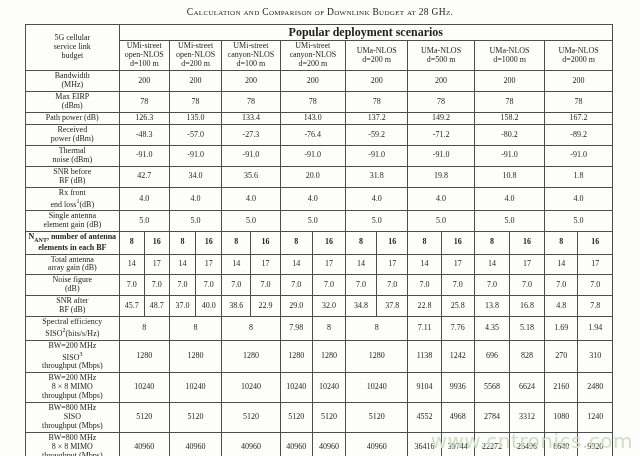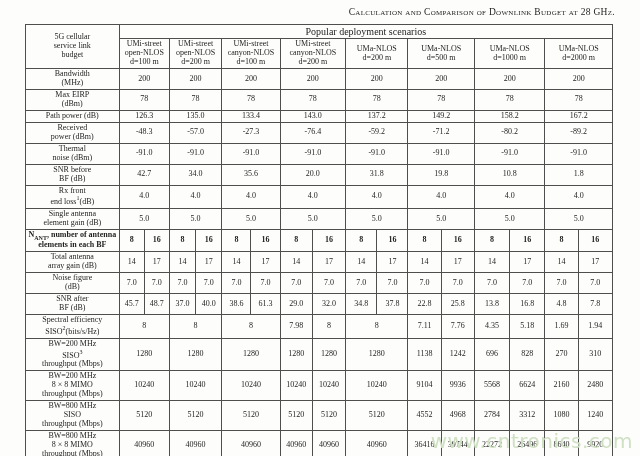--- a/index.html
+++ b/index.html
@@ -6,21 +6,21 @@
   body{
     width:640px;height:456px;
     background:#fdfdfb;
     color:#1e1e1e;
     font-family:"Liberation Serif", serif;
     position:relative;
     overflow:hidden;
   }
   .page{padding:4px 25px 0 25px;}
   .caption{
-    text-align:right;
+    text-align:center;
     font-variant:small-caps;
     font-size:9.5px;
     letter-spacing:.3px;
     margin:3px 0 7px 0;
   }
   table.budget{
     border-collapse:collapse;
     table-layout:fixed;
     width:588px;
     font-size:8px;
@@ -29,21 +29,21 @@
     border:1.5px solid #2e2e2e;
   }
   .budget th,.budget td{
     border:1px solid #4e4e4e;
     padding:1px 0;
     font-weight:normal;
     vertical-align:middle;
     overflow:hidden;
   }
   .budget .gs{border-left:1.6px solid #383838;}
-  .budget .ghead{font-weight:normal;font-size:10px;}
+  .budget .ghead{font-weight:bold;font-size:12px;}
   .budget .corner{font-weight:normal;}
   .budget .b{font-weight:bold;}
   sub{font-size:6px;}
   sup{font-size:6px;}
   .watermark{
     position:absolute;
     right:7px;
     bottom:3px;
     font-family:"DejaVu Sans", sans-serif;
     font-size:20px;
@@ -240,21 +240,21 @@
           <td colspan="1" class="gs">7.0</td>
           <td colspan="1">7.0</td>
         </tr>
         <tr>
           <th class="lbl">SNR after<br>BF (dB)</th>
           <td colspan="1" class="gs">45.7</td>
           <td colspan="1">48.7</td>
           <td colspan="1" class="gs">37.0</td>
           <td colspan="1">40.0</td>
           <td colspan="1" class="gs">38.6</td>
-          <td colspan="1">61.3</td>
+          <td colspan="1">22.9</td>
           <td colspan="1" class="gs">29.0</td>
           <td colspan="1">32.0</td>
           <td colspan="1" class="gs">34.8</td>
           <td colspan="1">37.8</td>
           <td colspan="1" class="gs">22.8</td>
           <td colspan="1">25.8</td>
           <td colspan="1" class="gs">13.8</td>
           <td colspan="1">16.8</td>
           <td colspan="1" class="gs">4.8</td>
           <td colspan="1">7.8</td>

